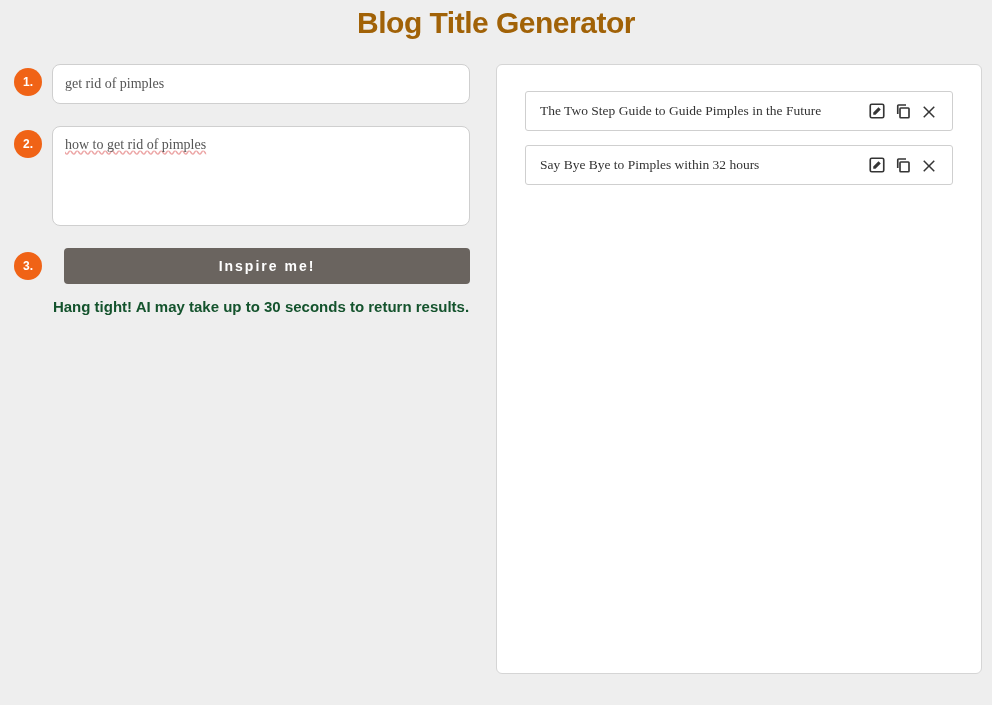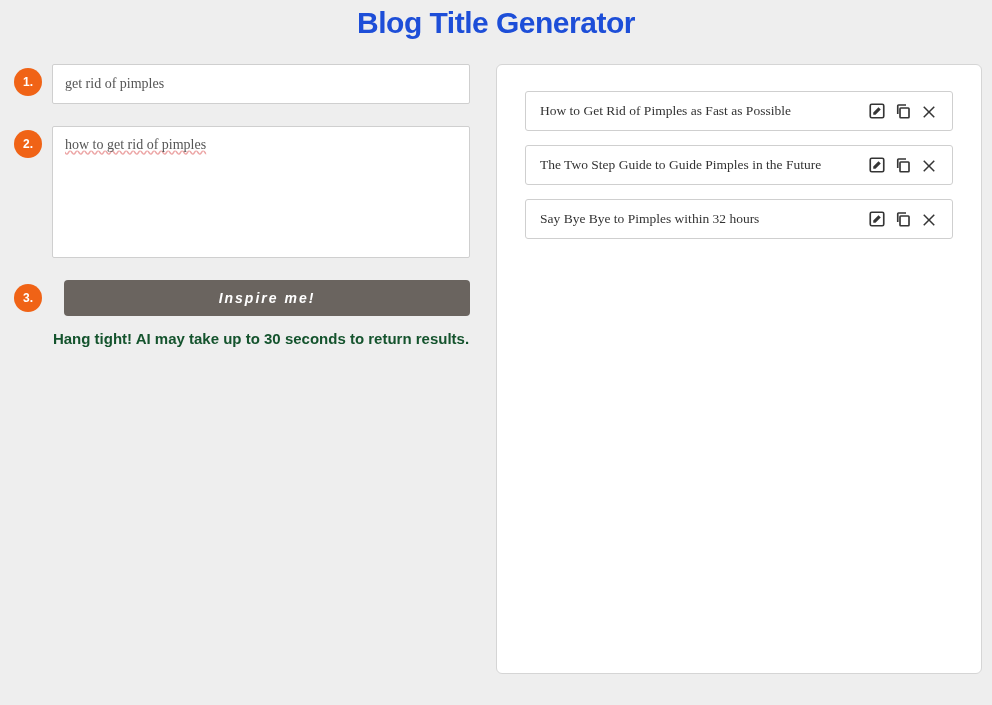--- a/index.html
+++ b/index.html
@@ -8,21 +8,21 @@
     font-family: Georgia, 'Times New Roman', serif;
     width: 992px;
     height: 705px;
     overflow: hidden;
   }
   .page-title {
     text-align: center;
     font-family: 'Helvetica Neue', Arial, sans-serif;
     font-weight: 700;
     font-size: 30px;
-    color: #1d4ed8;
+    color: #a16207;
     padding-top: 6px;
     padding-bottom: 24px;
     letter-spacing: -0.5px;
   }
   .wrap {
     display: flex;
     align-items: flex-start;
     padding: 0 10px 0 10px;
   }
   .left {
@@ -47,42 +47,41 @@
     align-items: center;
     justify-content: center;
     flex-shrink: 0;
     margin-top: 4px;
   }
   .field {
     flex: 1;
     margin-left: 10px;
     background: #fff;
     border: 1px solid #cfcfcf;
-    border-radius: 2px;
+    border-radius: 8px;
     padding: 10px 12px;
     font-size: 14px;
     color: #555;
     font-family: Georgia, serif;
   }
   input.field { height: 40px; }
-  textarea.field { height: 132px; resize: none; text-decoration: underline wavy rgba(200,0,0,0.35); text-decoration-skip-ink: none;}
+  textarea.field { height: 100px; resize: none; text-decoration: underline wavy rgba(200,0,0,0.35); text-decoration-skip-ink: none;}
   .inspire-btn {
     flex: 1;
     margin-left: 22px;
     height: 36px;
     background: #6a645f;
     color: #fff;
     border: none;
     border-radius: 4px;
     font-family: Arial, sans-serif;
     font-weight: 700;
     font-size: 14px;
     letter-spacing: 2px;
     cursor: pointer;
-    font-style: italic;
   }
   .wait-msg {
     font-family: Arial, sans-serif;
     color: #14532d;
     font-weight: 600;
     text-align: center;
     font-size: 15px;
     line-height: 1.5;
     margin-left: 38px;
     margin-top: 12px;
@@ -145,42 +144,20 @@
       <div class="badge">3.</div>
       <button class="inspire-btn">Inspire me!</button>
     </div>
 
     <div class="wait-msg">Hang tight! AI may take up to 30 seconds to return results.</div>
 
   </div>
 
   <div class="right">
 
-    <div class="result">
-      <span class="result-text">How to Get Rid of Pimples as Fast as Possible</span>
-      <div class="actions">
-        <span class="ico">
-            <svg viewBox="0 0 24 24" fill="none" stroke="currentColor" stroke-width="2.2">
-              <rect x="3" y="3" width="18" height="18" rx="2"></rect>
-              <path d="M14 7l3 3-7 7H7v-3l7-7z" fill="currentColor" stroke="none"></path>
-            </svg>
-          </span>
-        <span class="ico">
-            <svg viewBox="0 0 24 24" fill="none" stroke="currentColor" stroke-width="2.2">
-              <rect x="8" y="8" width="12" height="13" rx="1"></rect>
-              <path d="M5 16V5a1 1 0 011-1h10"></path>
-            </svg>
-          </span>
-        <span class="ico">
-            <svg viewBox="0 0 24 24" fill="currentColor">
-              <path d="M18.3 5.71L12 12.01l-6.3-6.3L4.29 7.12l6.3 6.3-6.3 6.29 1.41 1.42 6.3-6.3 6.3 6.3 1.41-1.42-6.3-6.29 6.3-6.3z"></path>
-            </svg>
-          </span>
-      </div>
-    </div>
 
     <div class="result">
       <span class="result-text">The Two Step Guide to Guide Pimples in the Future</span>
       <div class="actions">
         <span class="ico">
             <svg viewBox="0 0 24 24" fill="none" stroke="currentColor" stroke-width="2.2">
               <rect x="3" y="3" width="18" height="18" rx="2"></rect>
               <path d="M14 7l3 3-7 7H7v-3l7-7z" fill="currentColor" stroke="none"></path>
             </svg>
           </span>

